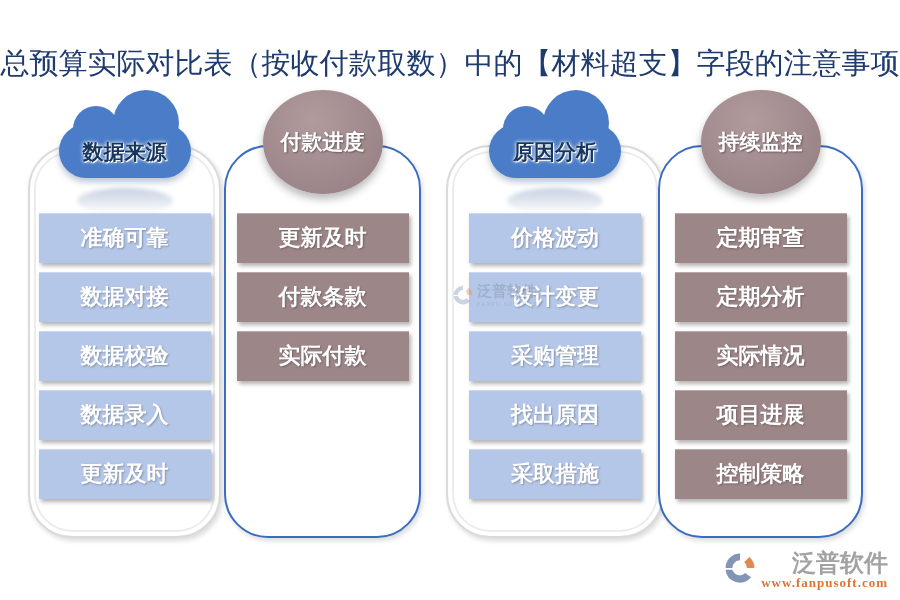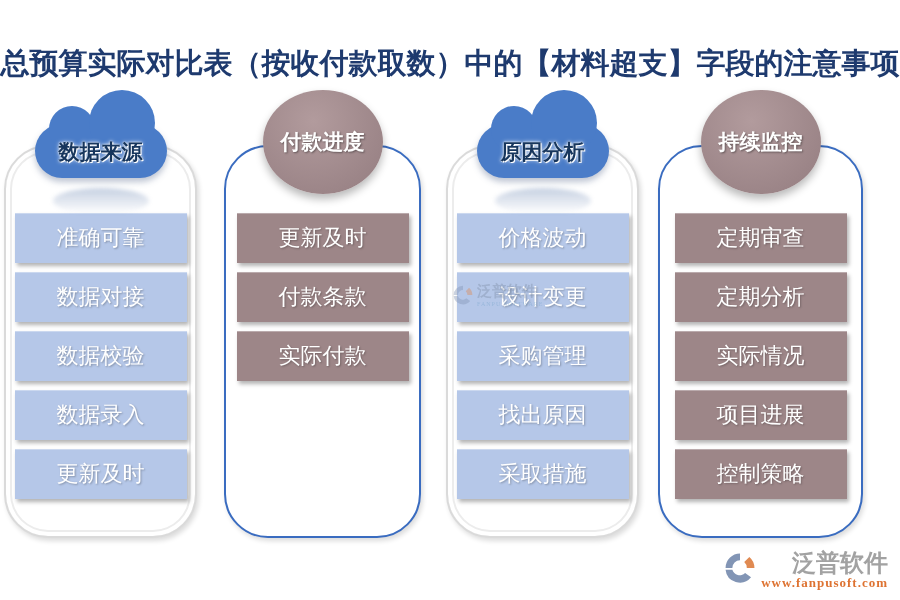--- a/index.html
+++ b/index.html
@@ -1,21 +1,21 @@
 <!DOCTYPE html>
 <html style="--title: #1e3a6e; --cloud-blue: #4a7cc8; --cloud-text: #17365d; --panel-border-blue: #3a6cc0; --panel-border-gray: #dadada; --item-blue: #b5c7e8; --item-mauve: #9d8688; --circle-mauve: #9a8386; --item-text: #ffffff; --brand-gray: #a2a2a2; --brand-orange: #de7332; --logo-slate: #8295b5;"><head>
 <meta charset="utf-8">
 <style>
   html,body{margin:0;padding:0;background:#fff;}
   #stage{position:relative;width:900px;height:600px;background:#fff;overflow:hidden;
          font-family:"Liberation Serif","DejaVu Serif",serif;}
 
   
   .title{position:absolute;top:44px;left:0;width:100%;text-align:center;
-         font-size:29px;font-weight:bold;color:var(--title);letter-spacing:0px;white-space:nowrap;}
+         font-size:29px;font-weight:normal;color:var(--title);letter-spacing:0px;white-space:nowrap;}
 
   
   .column{position:absolute;top:90px;height:450px;}
   .panel{position:absolute;top:55px;left:0;right:0;bottom:2px;border-radius:44px;background:#fff;z-index:0;}
   .theme-blue .panel{border:2px solid var(--panel-border-gray);
         box-shadow:inset 0 0 0 4px #fff, inset 0 0 0 6px #ececec, 2px 3px 5px rgba(0,0,0,.14);}
   .theme-mauve .panel{border:2px solid var(--panel-border-blue);
         box-shadow:2px 3px 5px rgba(0,0,0,.14);}
 
   .header-wrap{position:absolute;top:0;left:50%;transform:translateX(-50%);z-index:2;}
@@ -38,21 +38,21 @@
   .circleHead{width:120px;height:104px;border-radius:50%;
         background:radial-gradient(circle at 42% 30%, #b29b9d, var(--circle-mauve) 78%);
         box-shadow:0 5px 8px rgba(0,0,0,.28);
         display:flex;align-items:center;justify-content:center;
         color:#fff;font-size:21px;font-weight:bold;text-shadow:1px 1px 2px rgba(0,0,0,.4);text-align:right;}
 
   
   .items{position:absolute;top:123px;left:50%;transform:translateX(-50%);
          display:flex;flex-direction:column;gap:9px;z-index:1;width:172px;}
   .item{height:50px;display:flex;align-items:center;justify-content:center;
-        font-size:22px;font-weight:normal;color:var(--item-text);
+        font-size:22px;font-weight:bold;color:var(--item-text);
         text-shadow:1px 1px 2px rgba(0,0,0,.28);
         box-shadow:2px 3px 4px rgba(0,0,0,.3), inset 0 1px 0 rgba(255,255,255,.3);}
   .theme-blue .item{background:var(--item-blue);}
   .theme-mauve .item{background:var(--item-mauve);}
 
   
   .watermark{position:absolute;left:452px;top:284px;z-index:3;opacity:.4;display:flex;gap:3px;align-items:flex-start;}
   .watermark .wm-text{display:flex;flex-direction:column;line-height:1;}
   .watermark .wm-name{font-size:15px;font-weight:bold;color:#7f8fa8;}
   .watermark .wm-sub{font-size:6px;color:#6fa0c8;letter-spacing:1px;margin-top:2px;}
@@ -63,21 +63,21 @@
   .footer .f-name{font-size:24px;font-weight:bold;color:var(--brand-gray);}
   .footer .f-url{font-size:13px;font-weight:bold;color:var(--brand-orange);letter-spacing:1px;}
 </style>
 </head>
 <body>
 
 <div id="stage">
   <div class="title">总预算实际对比表（按收付款取数）中的【材料超支】字段的注意事项</div>
 
   <div id="columns">
-      <div class="column theme-blue" style="left: 4px; width: 193px;">
+      <div class="column theme-blue" style="left: 28px; width: 193px;">
         <div class="panel"></div>
         <div class="header-wrap">
           <div class="cloud">
             <div class="base"></div>
             <div class="puff p1"></div>
             <div class="puff p2"></div>
             <div class="refl"></div>
             <div class="label">数据来源</div>
           </div>
         </div>
@@ -95,21 +95,21 @@
           <div class="circleHead">
             <span>付款进度</span>
           </div>
         </div>
         <div class="items">
           <div class="item">更新及时</div>
           <div class="item">付款条款</div>
           <div class="item">实际付款</div>
         </div>
       </div>
-      <div class="column theme-blue" style="left: 446px; width: 193px;">
+      <div class="column theme-blue" style="left: 446px; width: 193px; padding-left: 25px;">
         <div class="panel"></div>
         <div class="header-wrap">
           <div class="cloud">
             <div class="base"></div>
             <div class="puff p1"></div>
             <div class="puff p2"></div>
             <div class="refl"></div>
             <div class="label">原因分析</div>
           </div>
         </div>

